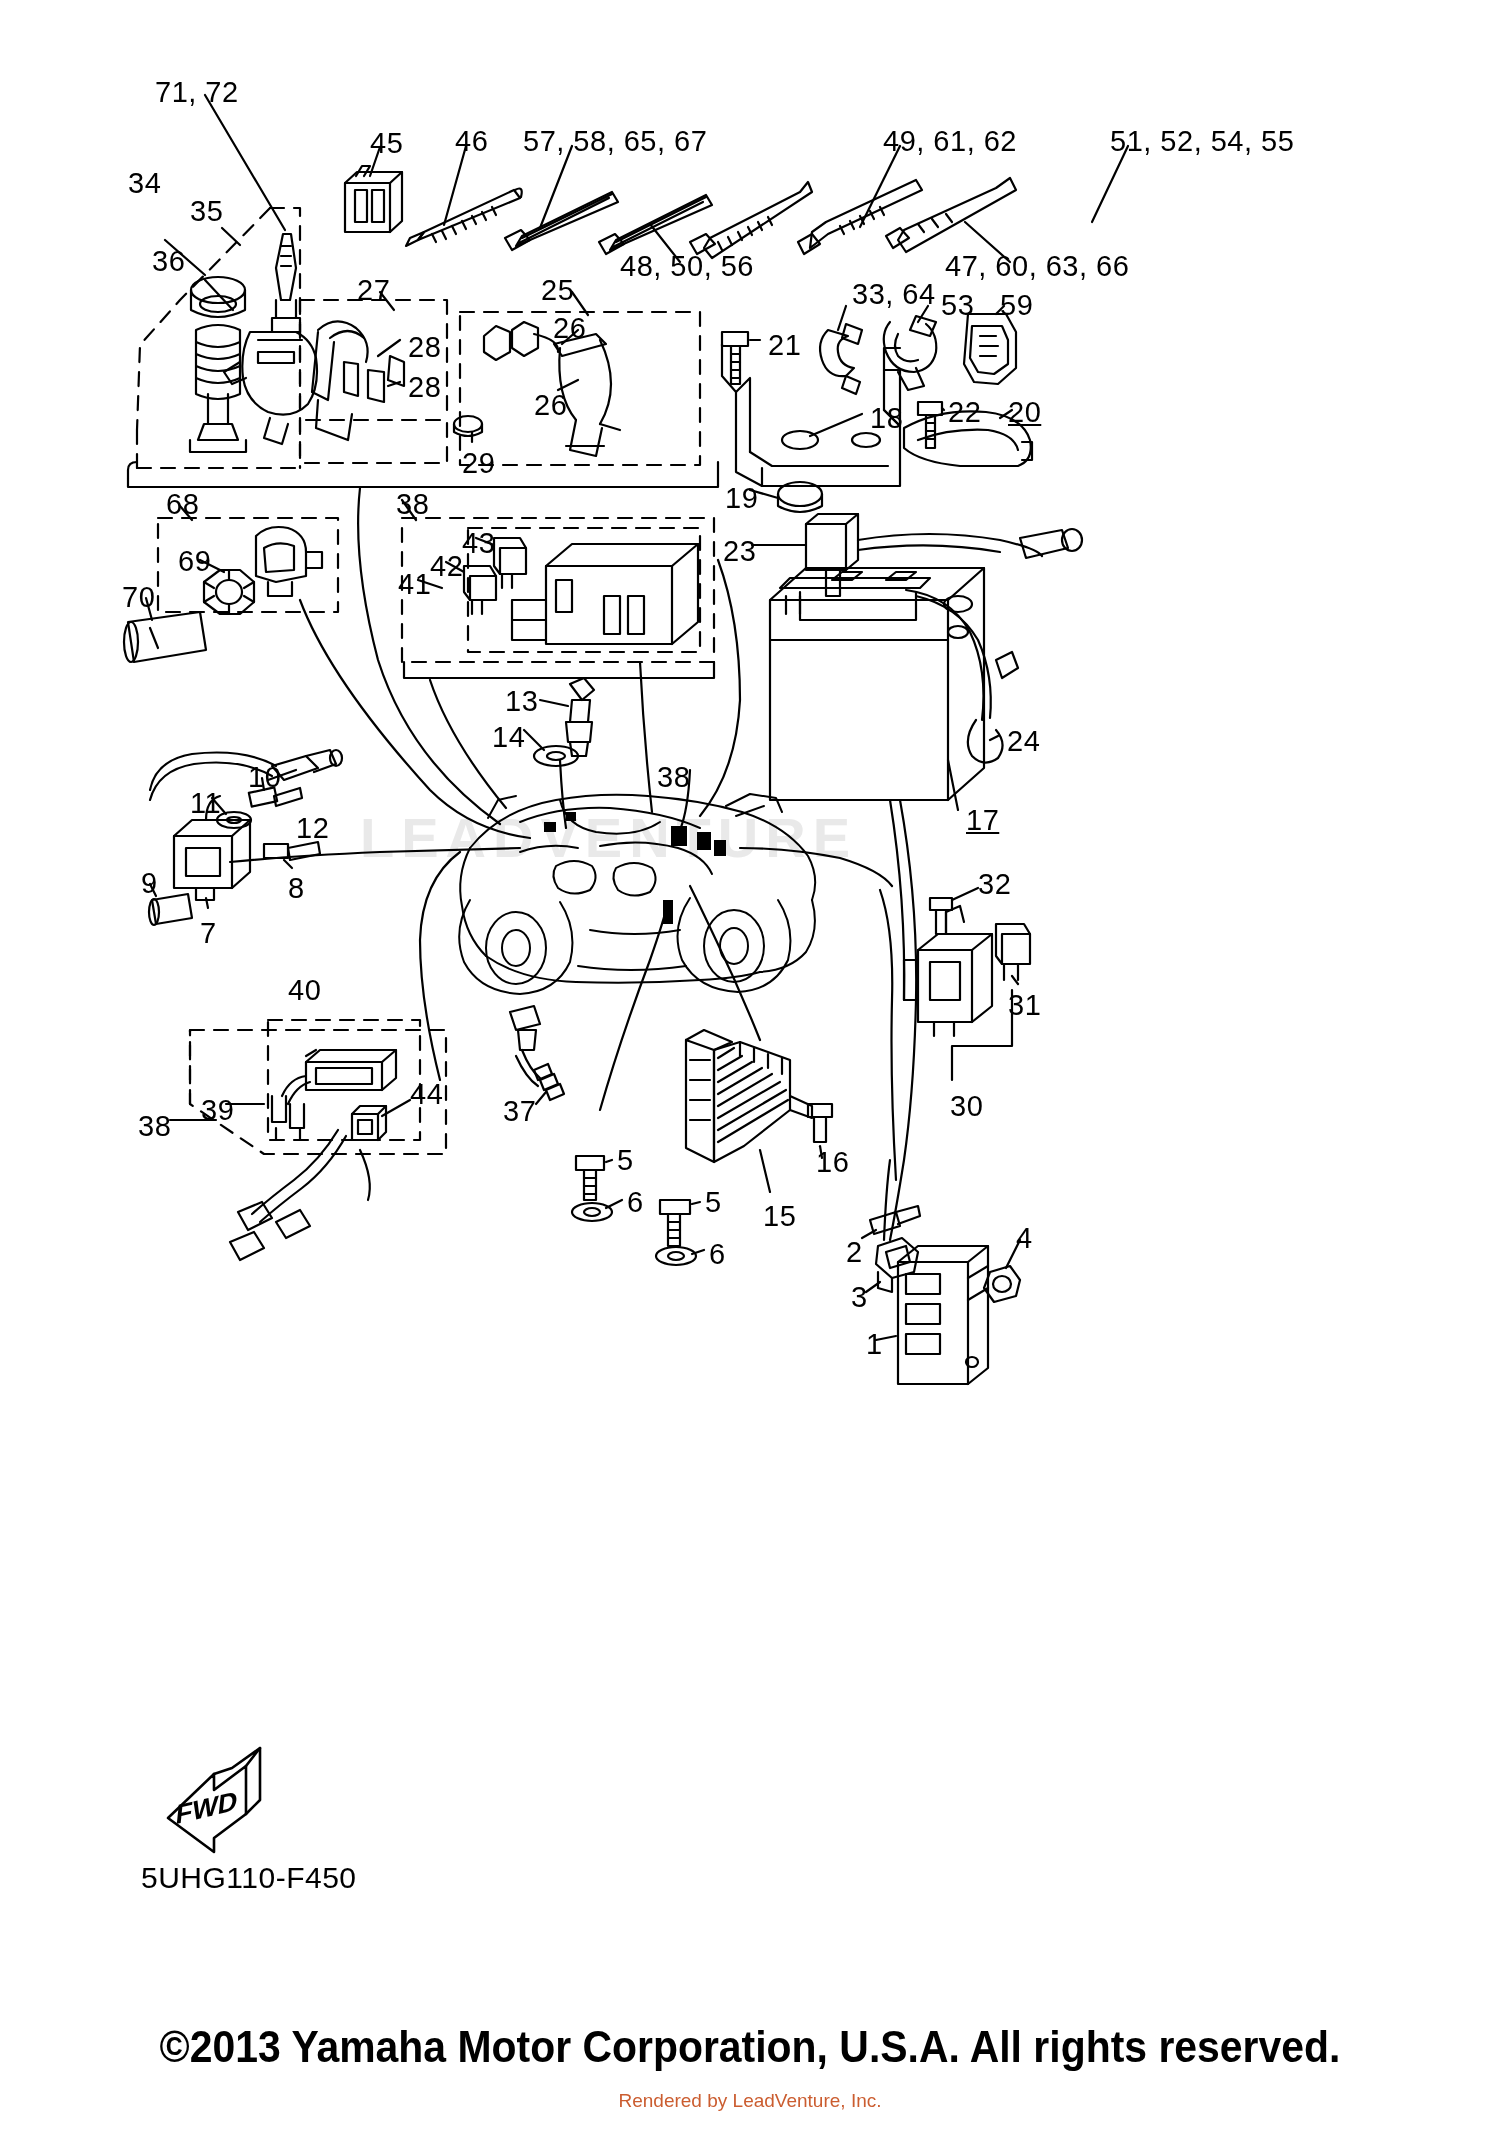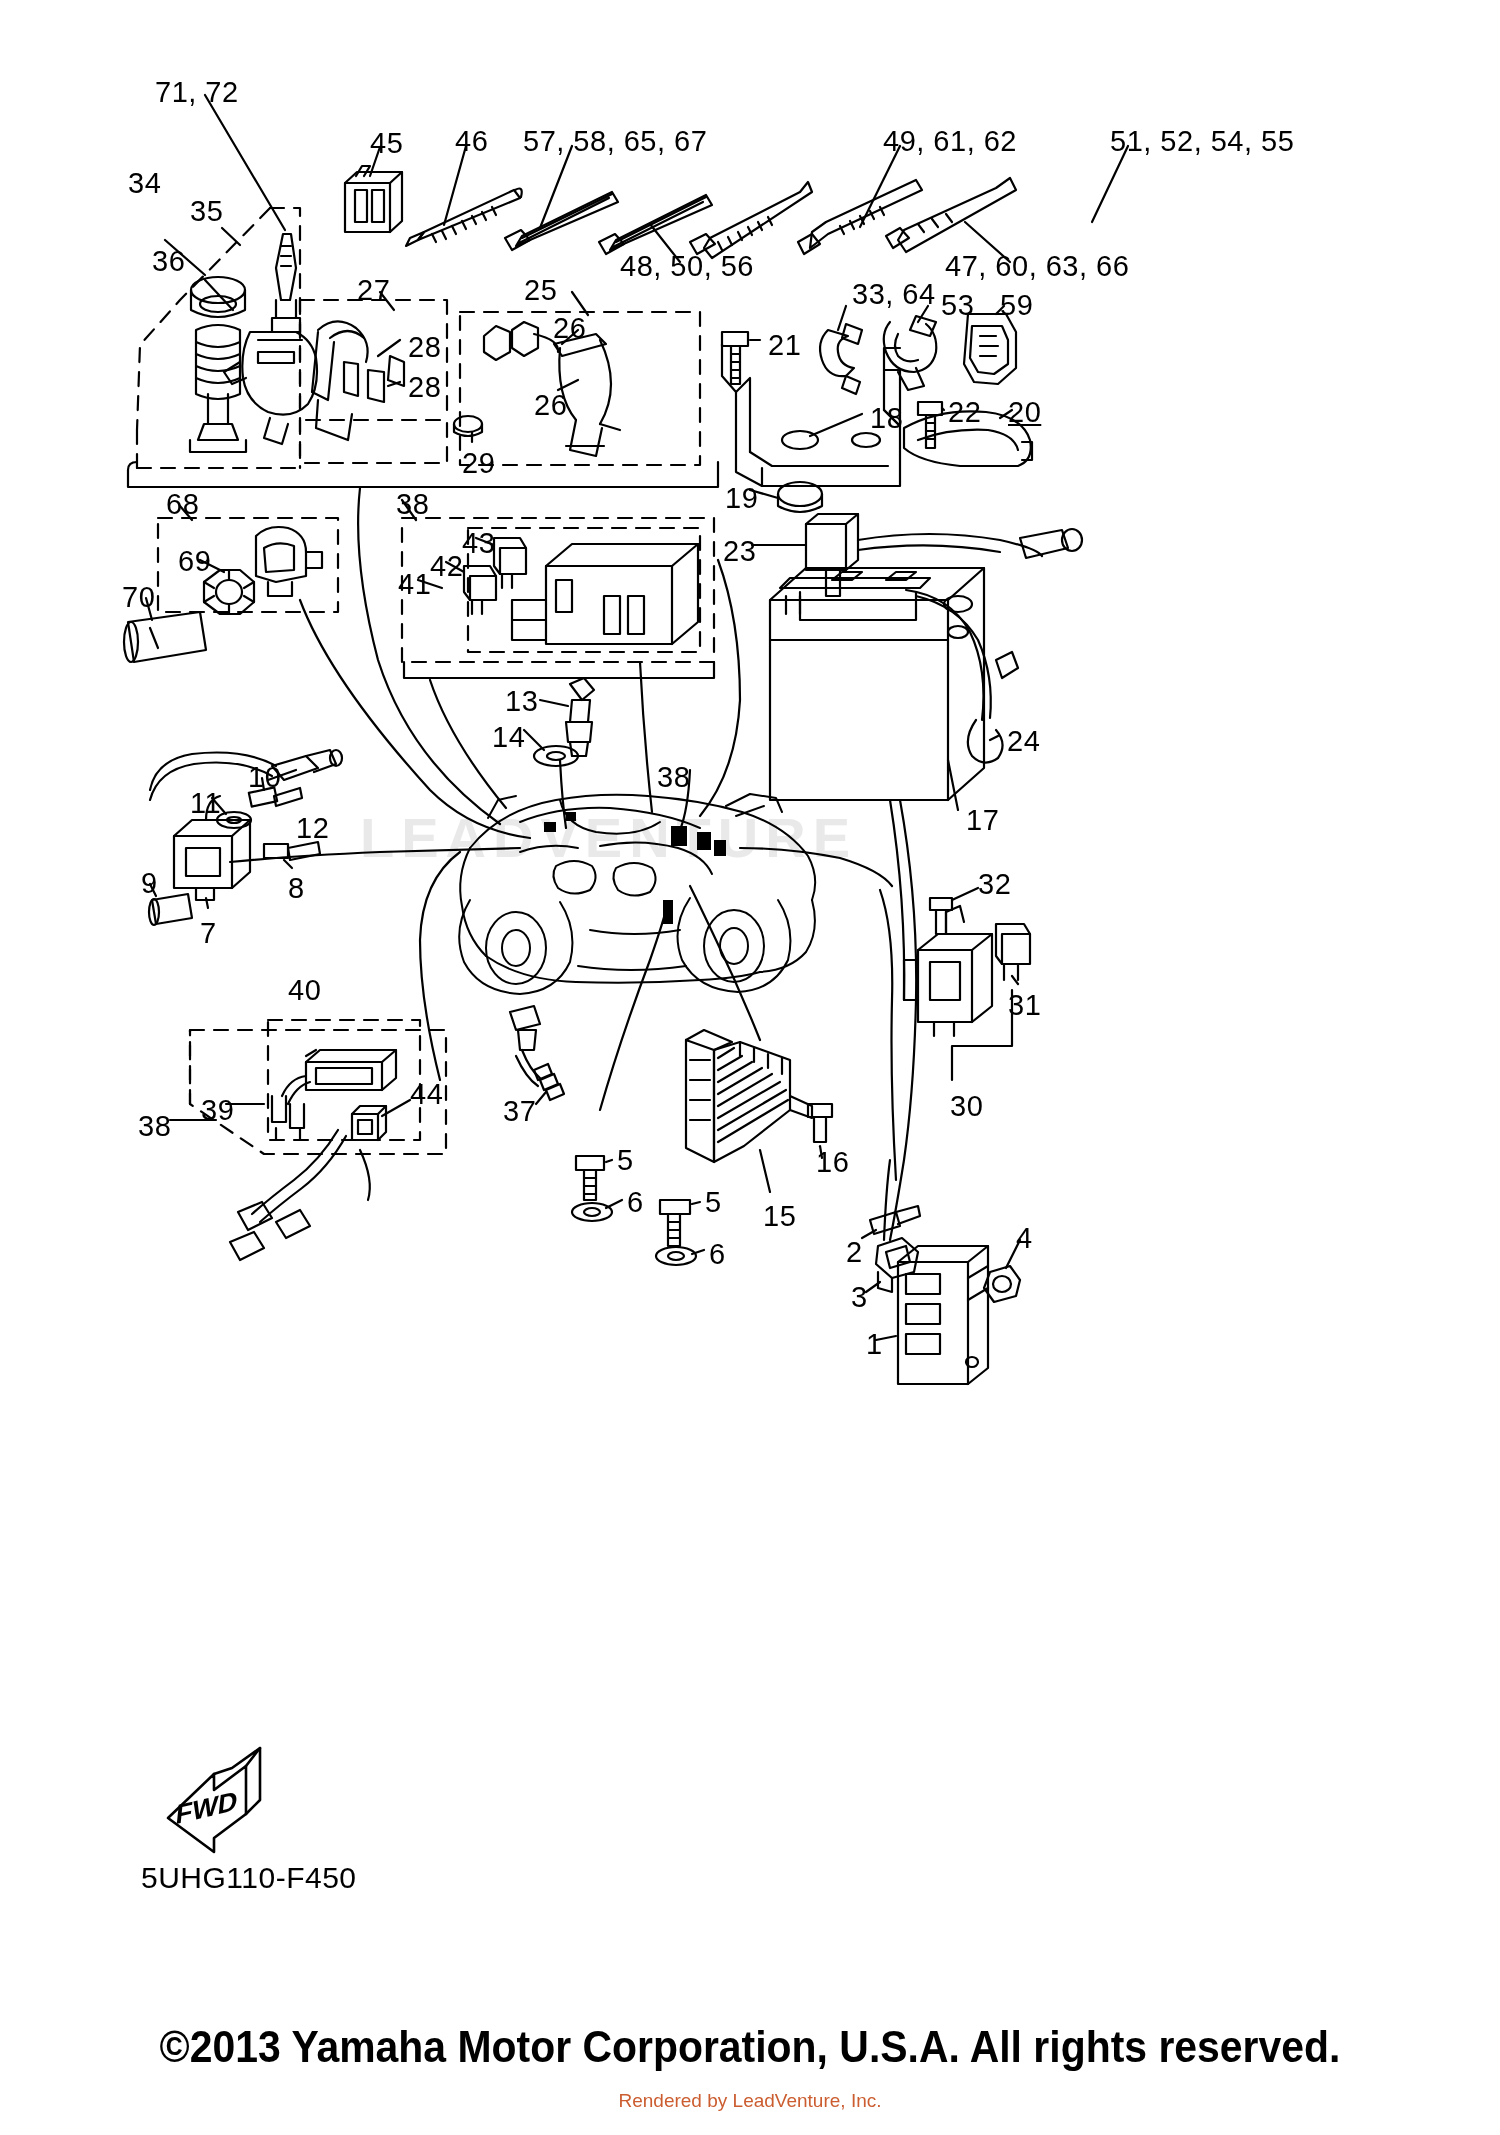--- a/index.html
+++ b/index.html
@@ -624,37 +624,37 @@
   <div class="lbl" style="left:190px;top:197px;">35</div>
   <div class="lbl" style="left:152px;top:247px;">36</div>
   <div class="lbl" style="left:370px;top:129px;">45</div>
   <div class="lbl" style="left:455px;top:127px;">46</div>
   <div class="lbl" style="left:523px;top:127px;">57, 58, 65, 67</div>
   <div class="lbl" style="left:883px;top:127px;">49, 61, 62</div>
   <div class="lbl" style="left:1110px;top:127px;">51, 52, 54, 55</div>
   <div class="lbl" style="left:620px;top:252px;">48, 50, 56</div>
   <div class="lbl" style="left:945px;top:252px;">47, 60, 63, 66</div>
   <div class="lbl" style="left:357px;top:276px;">27</div>
-  <div class="lbl" style="left:524px;top:276px;">25</div>
+  <div class="lbl" style="left:541px;top:276px;">25</div>
   <div class="lbl" style="left:553px;top:314px;">26</div>
   <div class="lbl" style="left:408px;top:333px;">28</div>
   <div class="lbl" style="left:408px;top:373px;">28</div>
   <div class="lbl" style="left:534px;top:391px;">26</div>
   <div class="lbl" style="left:462px;top:449px;">29</div>
   <div class="lbl" style="left:768px;top:331px;">21</div>
   <div class="lbl" style="left:824px;top:280px;margin-left:28px;">33, 64</div>
   <div class="lbl" style="left:928px;top:291px;margin-left:13px;">53</div>
   <div class="lbl" style="left:1000px;top:291px;">59</div>
   <div class="lbl" style="left:870px;top:404px;">18</div>
   <div class="lbl" style="left:948px;top:398px;">22</div>
   <div class="lbl" style="left:1008px;top:398px;text-decoration:underline;">20</div>
   <div class="lbl" style="left:725px;top:484px;">19</div>
   <div class="lbl" style="left:723px;top:537px;">23</div>
   <div class="lbl" style="left:1007px;top:727px;">24</div>
-  <div class="lbl" style="left:966px;top:806px;">17</div>
+  <div class="lbl" style="left:966px;top:806px;text-decoration:underline;">17</div>
   <div class="lbl" style="left:166px;top:490px;">68</div>
   <div class="lbl" style="left:178px;top:547px;">69</div>
   <div class="lbl" style="left:122px;top:583px;">70</div>
   <div class="lbl" style="left:396px;top:490px;">38</div>
   <div class="lbl" style="left:462px;top:529px;">43</div>
   <div class="lbl" style="left:430px;top:552px;">42</div>
   <div class="lbl" style="left:398px;top:570px;">41</div>
   <div class="lbl" style="left:505px;top:687px;">13</div>
   <div class="lbl" style="left:492px;top:723px;">14</div>
   <div class="lbl" style="left:657px;top:763px;">38</div>

